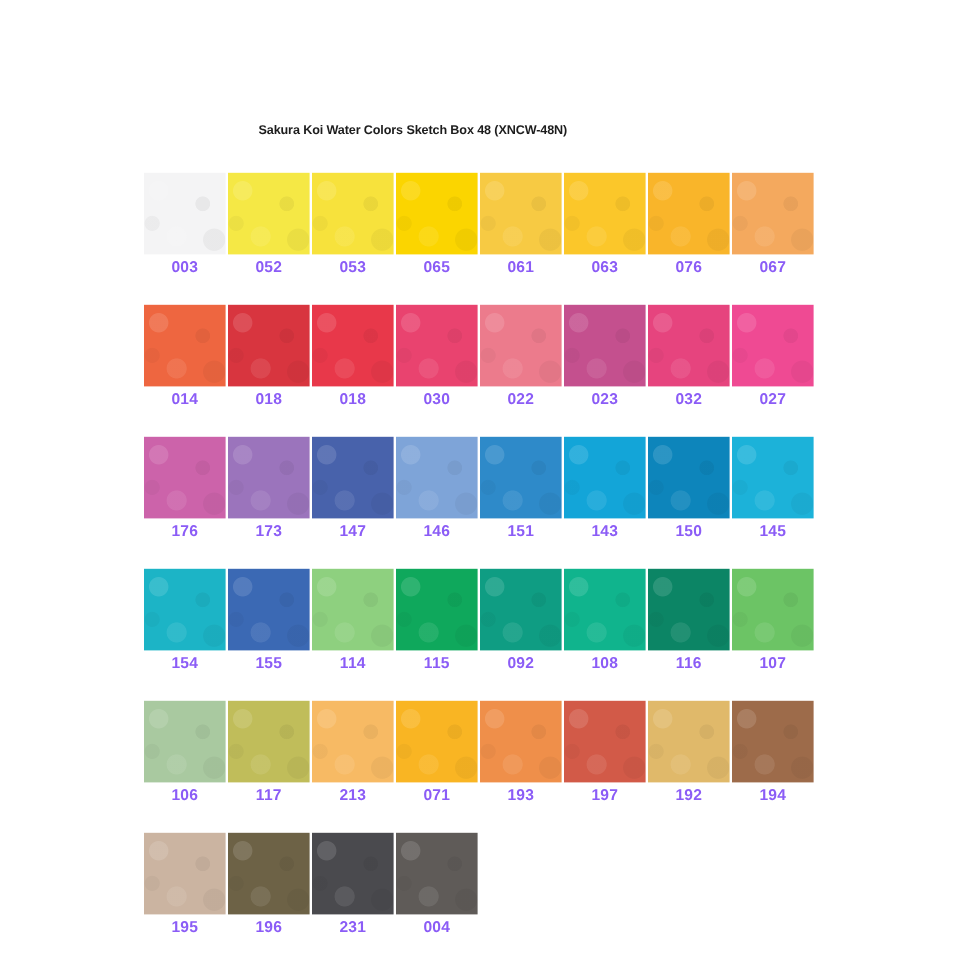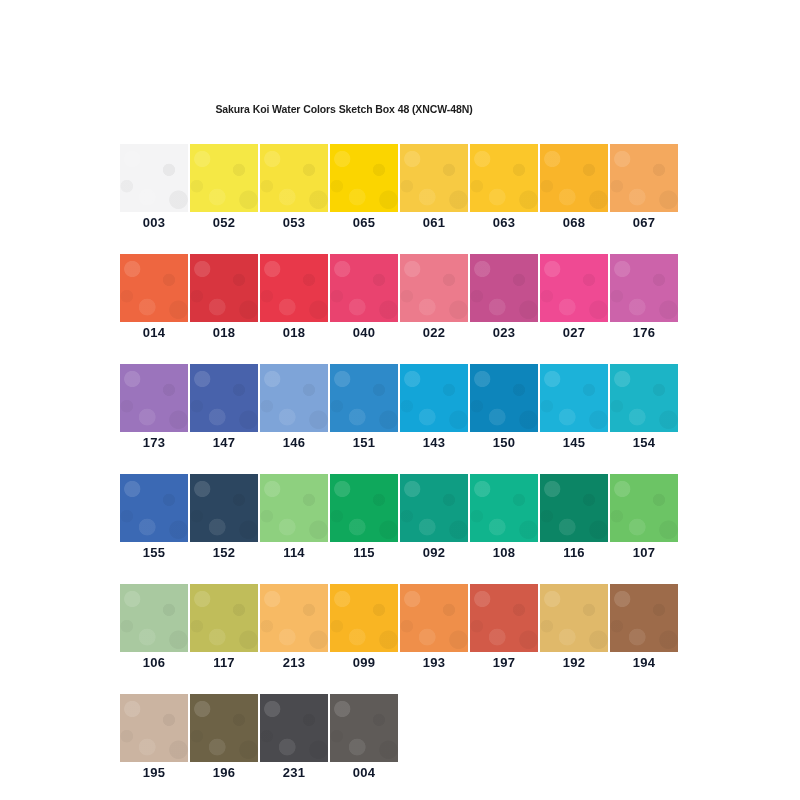--- a/index.html
+++ b/index.html
@@ -68,21 +68,21 @@
       radial-gradient(circle at 86% 82%, rgba(0,0,0,0.045) 0 11%, rgba(0,0,0,0) 12%),
       radial-gradient(circle at 10% 62%, rgba(0,0,0,0.035) 0 8%, rgba(0,0,0,0) 9%);
     pointer-events: none;
   }
   .swatch-label {
     display: block;
     width: 68px;
     text-align: center;
     font-size: 13px;
     font-weight: 700;
-    color: #0f172a;
+    color: #8b5cf6;
     font-family: "Liberation Sans", sans-serif;
     line-height: 20px;
     padding-top: 1px;
     letter-spacing: 0.2px;
   }
 </style>
 </head>
 <body>
 
 <div id="page">
@@ -109,51 +109,55 @@
       <div class="swatch-cell">
         <span class="swatch-chip" title="061" style="background-color: rgb(247, 202, 67);"></span>
         <span class="swatch-label">061</span>
       </div>
       <div class="swatch-cell">
         <span class="swatch-chip" title="063" style="background-color: rgb(251, 199, 42);"></span>
         <span class="swatch-label">063</span>
       </div>
       <div class="swatch-cell">
         <span class="swatch-chip" title="076" style="background-color: rgb(249, 181, 42);"></span>
-        <span class="swatch-label">068</span>
+        <span class="swatch-label">076</span>
       </div>
       <div class="swatch-cell">
         <span class="swatch-chip" title="067" style="background-color: rgb(244, 169, 94);"></span>
         <span class="swatch-label">067</span>
       </div>
       <div class="swatch-cell">
         <span class="swatch-chip" title="014" style="background-color: rgb(238, 102, 64);"></span>
         <span class="swatch-label">014</span>
       </div>
       <div class="swatch-cell">
         <span class="swatch-chip" title="017" style="background-color: rgb(216, 53, 63);"></span>
         <span class="swatch-label">018</span>
       </div>
       <div class="swatch-cell">
         <span class="swatch-chip" title="018" style="background-color: rgb(232, 56, 74);"></span>
         <span class="swatch-label">018</span>
       </div>
       <div class="swatch-cell">
         <span class="swatch-chip" title="020" style="background-color: rgb(233, 67, 111);"></span>
-        <span class="swatch-label">040</span>
+        <span class="swatch-label">030</span>
       </div>
       <div class="swatch-cell">
         <span class="swatch-chip" title="022" style="background-color: rgb(236, 123, 140);"></span>
         <span class="swatch-label">022</span>
       </div>
       <div class="swatch-cell">
         <span class="swatch-chip" title="023" style="background-color: rgb(196, 80, 142);"></span>
         <span class="swatch-label">023</span>
       </div>
       <div class="swatch-cell">
+        <span class="swatch-chip" title="032" style="background-color: rgb(230, 68, 126);"></span>
+        <span class="swatch-label">032</span>
+      </div>
+      <div class="swatch-cell">
         <span class="swatch-chip" title="027" style="background-color: rgb(239, 74, 147);"></span>
         <span class="swatch-label">027</span>
       </div>
       <div class="swatch-cell">
         <span class="swatch-chip" title="176" style="background-color: rgb(204, 99, 170);"></span>
         <span class="swatch-label">176</span>
       </div>
       <div class="swatch-cell">
         <span class="swatch-chip" title="173" style="background-color: rgb(155, 116, 188);"></span>
         <span class="swatch-label">173</span>
@@ -184,24 +188,20 @@
       </div>
       <div class="swatch-cell">
         <span class="swatch-chip" title="154" style="background-color: rgb(28, 180, 198);"></span>
         <span class="swatch-label">154</span>
       </div>
       <div class="swatch-cell">
         <span class="swatch-chip" title="155" style="background-color: rgb(59, 105, 180);"></span>
         <span class="swatch-label">155</span>
       </div>
       <div class="swatch-cell">
-        <span class="swatch-chip" title="152" style="background-color: rgb(44, 70, 96);"></span>
-        <span class="swatch-label">152</span>
-      </div>
-      <div class="swatch-cell">
         <span class="swatch-chip" title="114" style="background-color: rgb(142, 208, 127);"></span>
         <span class="swatch-label">114</span>
       </div>
       <div class="swatch-cell">
         <span class="swatch-chip" title="115" style="background-color: rgb(15, 168, 92);"></span>
         <span class="swatch-label">115</span>
       </div>
       <div class="swatch-cell">
         <span class="swatch-chip" title="092" style="background-color: rgb(15, 157, 131);"></span>
         <span class="swatch-label">092</span>
@@ -225,21 +225,21 @@
       <div class="swatch-cell">
         <span class="swatch-chip" title="117" style="background-color: rgb(192, 189, 90);"></span>
         <span class="swatch-label">117</span>
       </div>
       <div class="swatch-cell">
         <span class="swatch-chip" title="191" style="background-color: rgb(247, 186, 100);"></span>
         <span class="swatch-label">213</span>
       </div>
       <div class="swatch-cell">
         <span class="swatch-chip" title="071" style="background-color: rgb(249, 181, 35);"></span>
-        <span class="swatch-label">099</span>
+        <span class="swatch-label">071</span>
       </div>
       <div class="swatch-cell">
         <span class="swatch-chip" title="193" style="background-color: rgb(239, 143, 74);"></span>
         <span class="swatch-label">193</span>
       </div>
       <div class="swatch-cell">
         <span class="swatch-chip" title="197" style="background-color: rgb(210, 90, 72);"></span>
         <span class="swatch-label">197</span>
       </div>
       <div class="swatch-cell">

